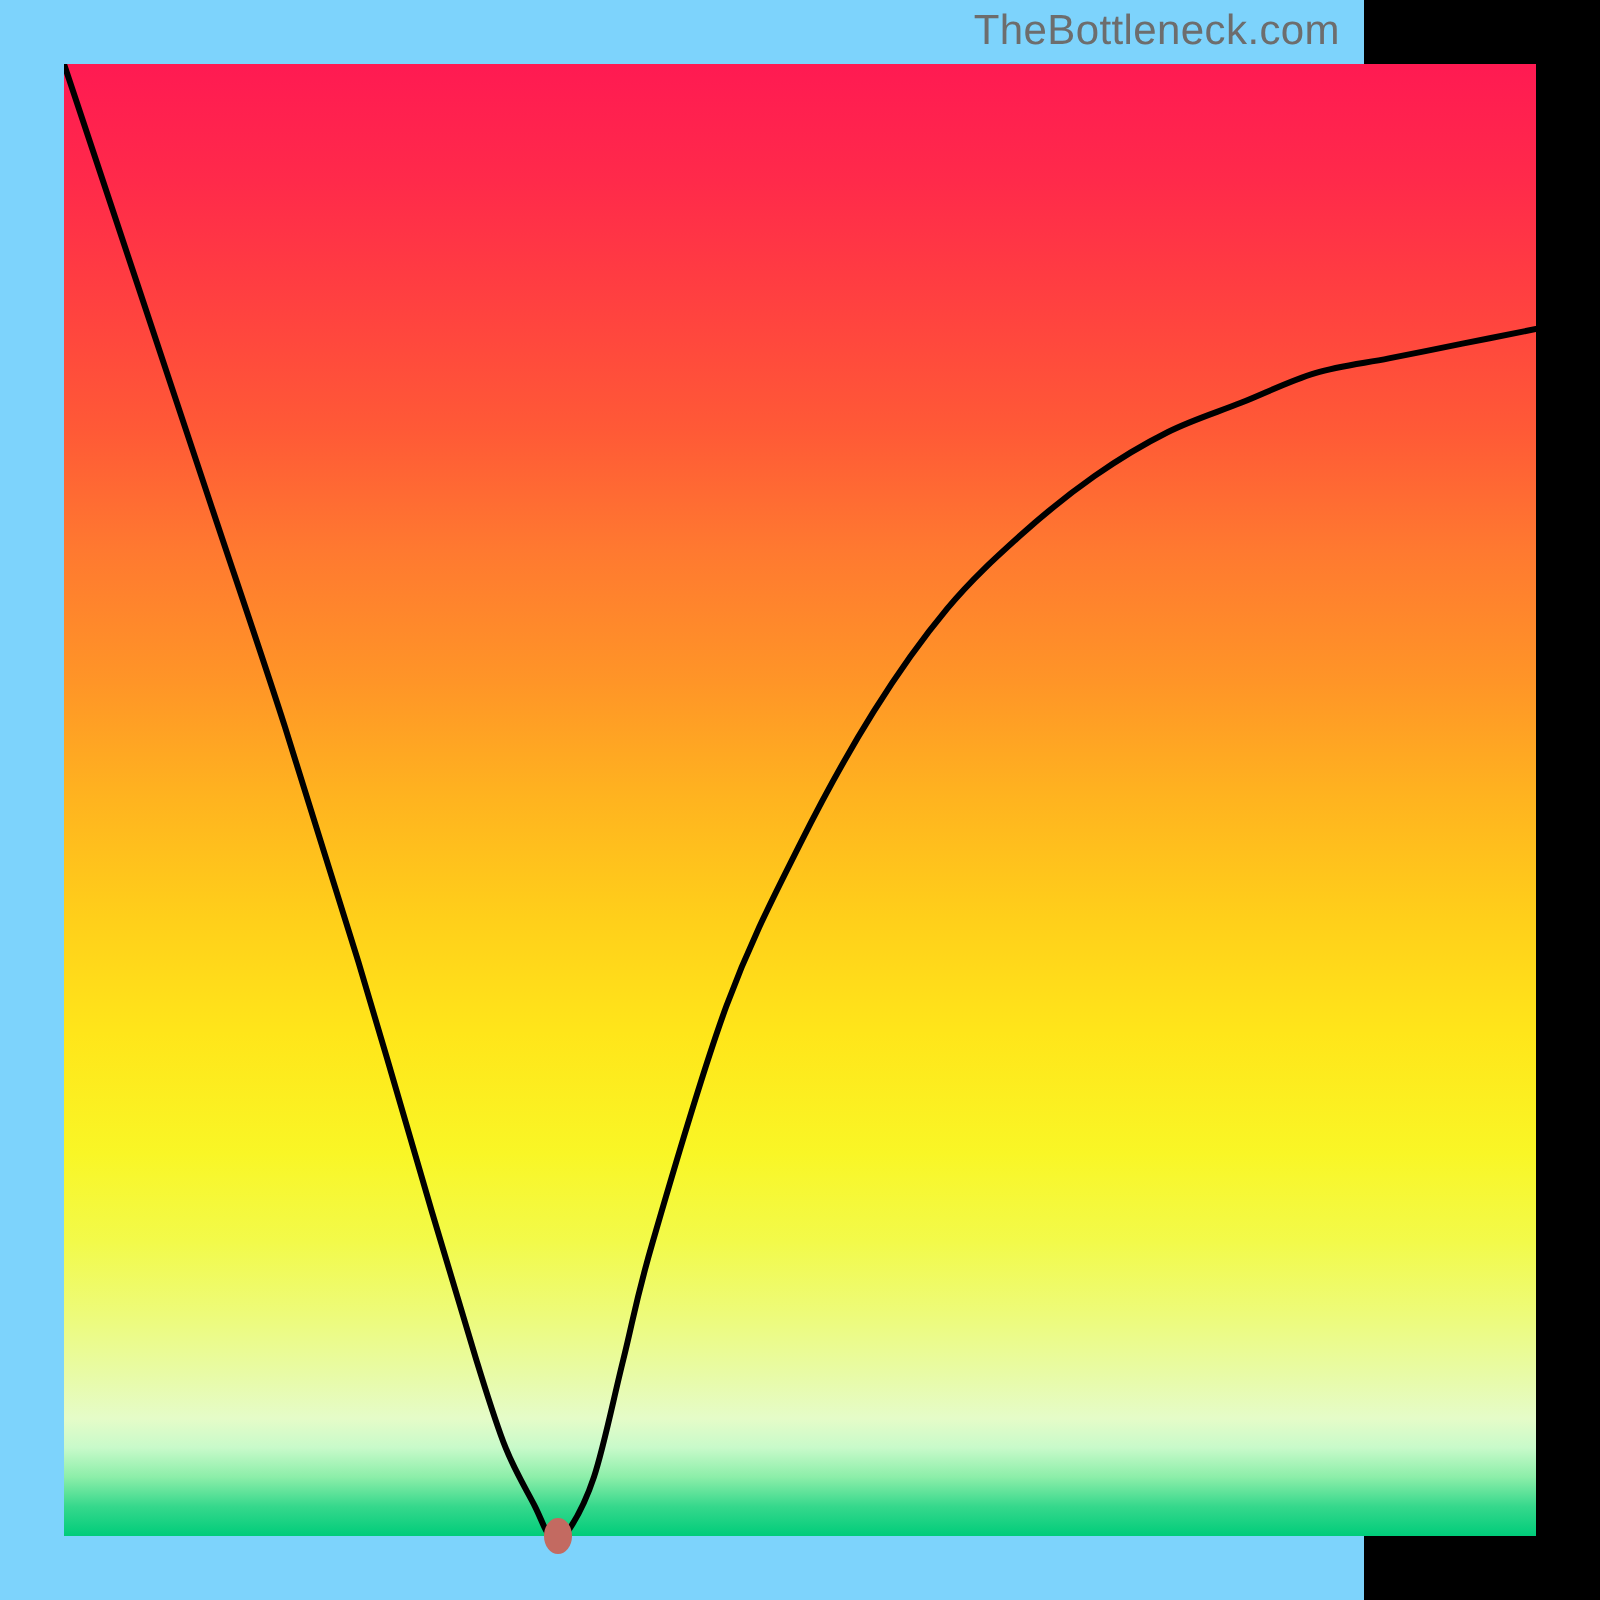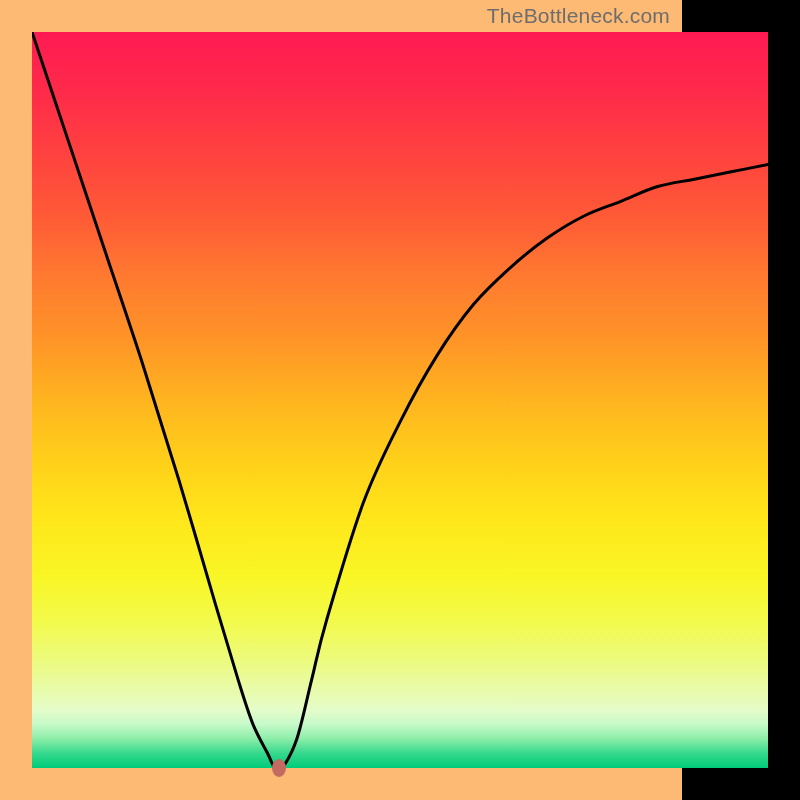--- a/index.html
+++ b/index.html
@@ -8,21 +8,21 @@
     width: 800px;
     height: 800px;
     overflow: hidden;
     background: #000;
     font-family: Arial, Helvetica, sans-serif;
   }
   .frame {
     position: relative;
     width: 682px;
     height: 800px;
-    background: #fdba74;
+    background: #7dd3fc;
   }
   .watermark {
     position: absolute;
     top: 4px;
     right: 12px;
     color: #6d6d6d;
     font-size: 21px;
     font-weight: 500;
     letter-spacing: 0.2px;
     z-index: 10;

